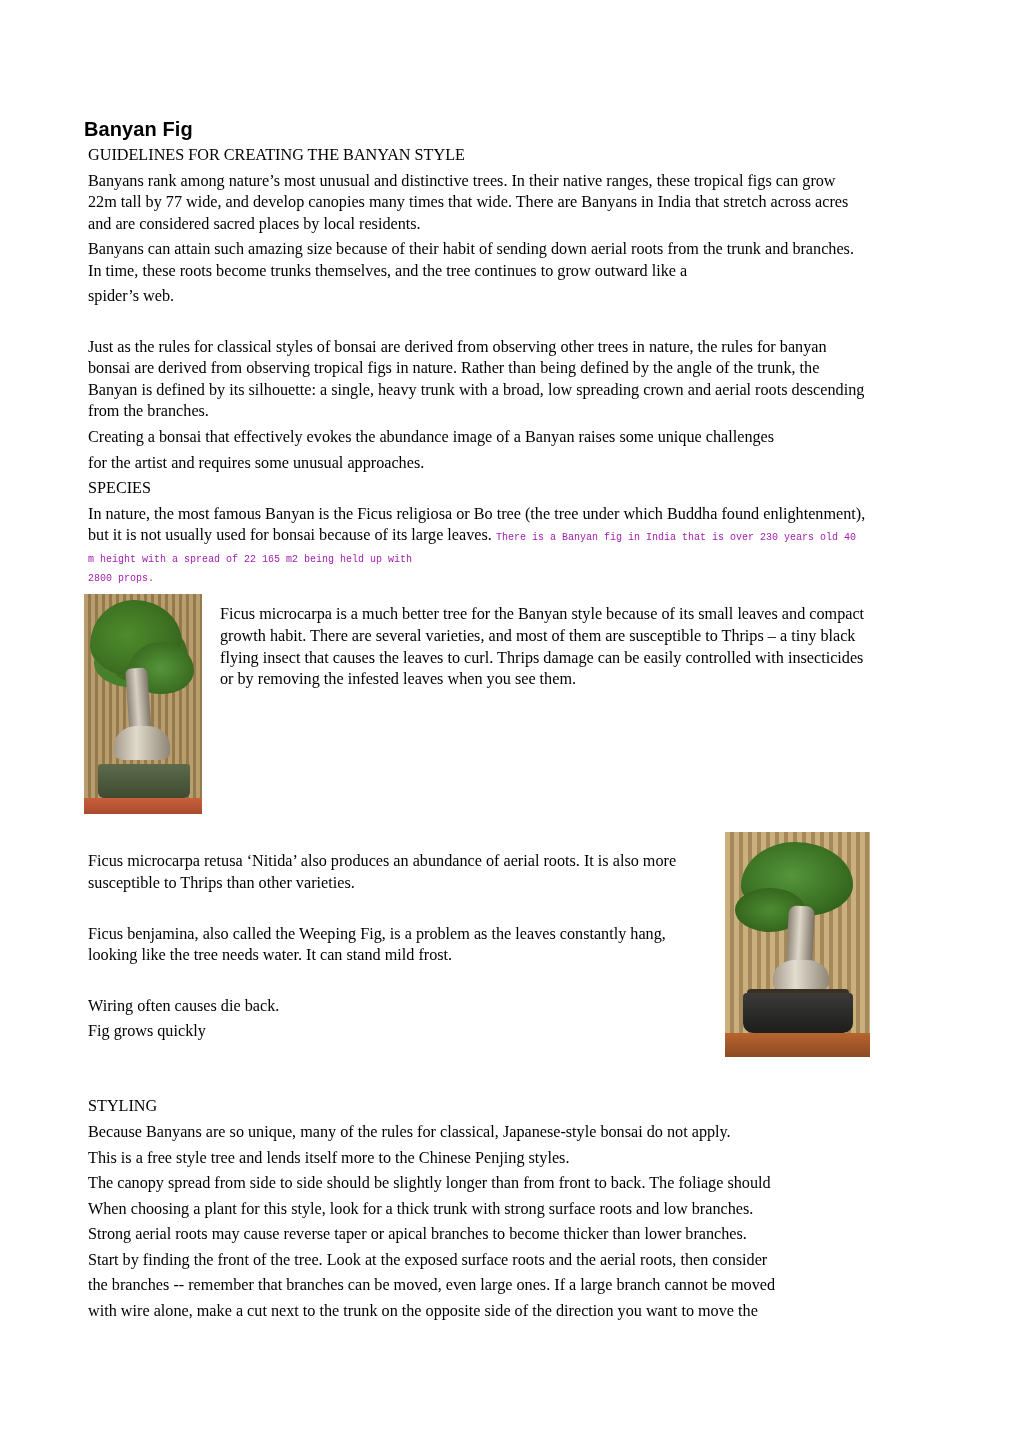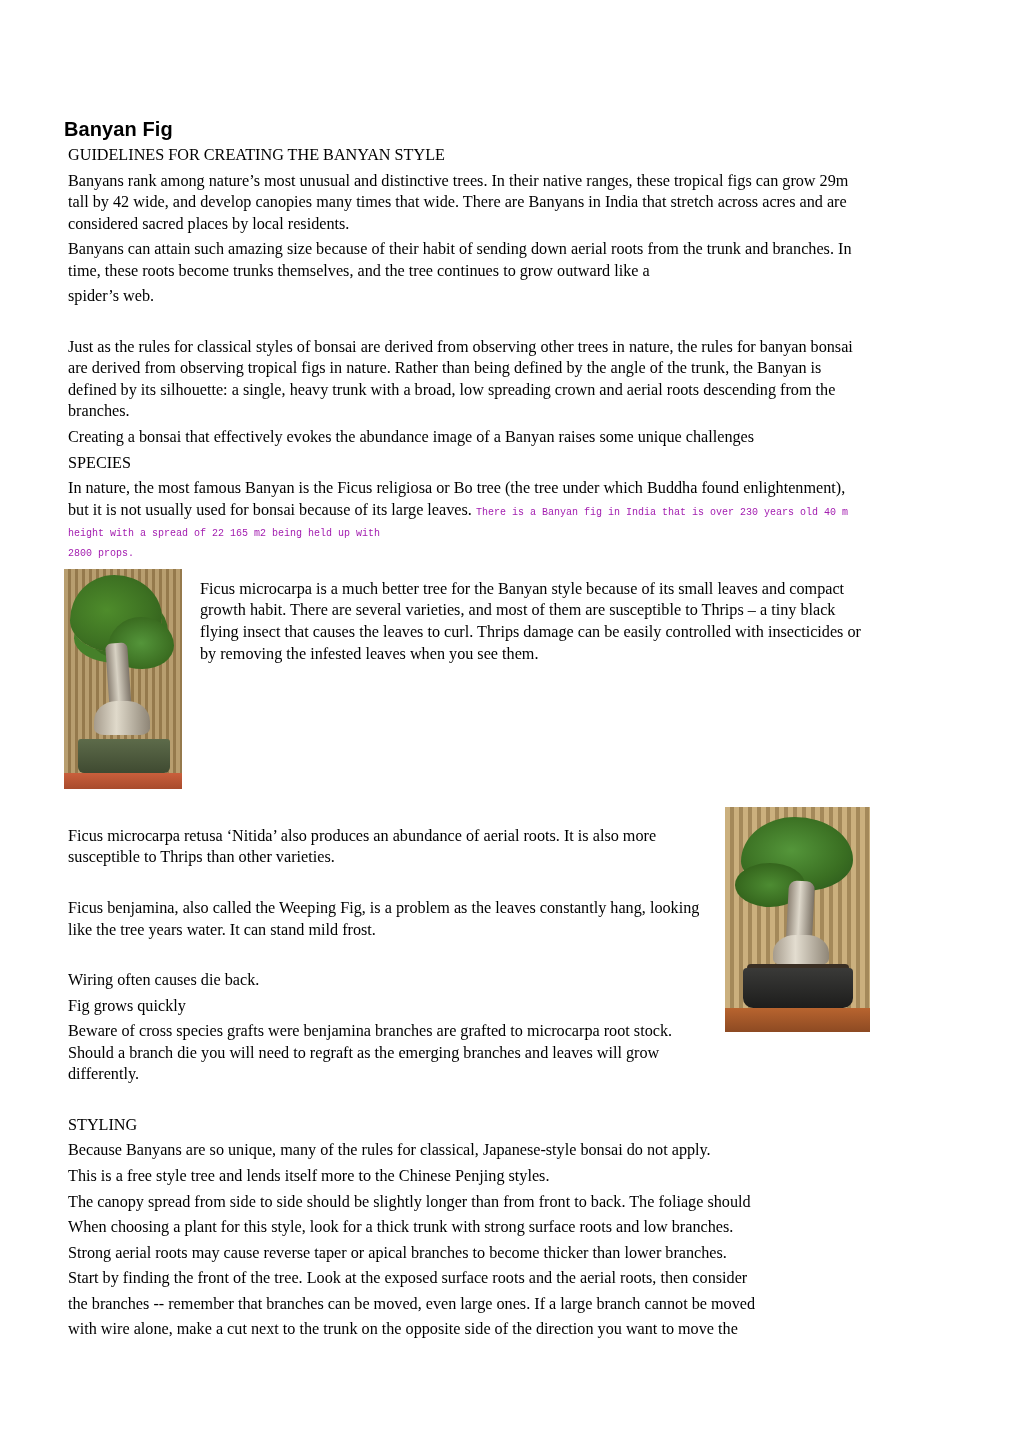--- a/index.html
+++ b/index.html
@@ -12,21 +12,21 @@
     min-height: 1442px;
     font-family: "Liberation Serif", serif;
     color: #000000;
     position: relative;
   }
   .page {
     position: relative;
     width: 1020px;
     min-height: 1442px;
     box-sizing: border-box;
-    padding: 118px 150px 40px 64px;
+    padding: 118px 150px 40px 84px;
   }
   .doc-title {
     font-family: "Liberation Sans", sans-serif;
     font-size: 20px;
     font-weight: bold;
     line-height: 1.15;
     margin: 0 0 2px 0;
     letter-spacing: 0.1px;
   }
   p.para {
@@ -172,28 +172,29 @@
   }
 </style>
 </head>
 <body>
 
 <div class="page">
 
   <h1 class="doc-title">Banyan Fig</h1>
 
   <p class="para">GUIDELINES FOR CREATING THE BANYAN STYLE</p>
-  <p class="para">Banyans rank among nature’s most unusual and distinctive trees. In their native ranges, these tropical figs can grow 29m tall by 42 wide, and develop canopies many times that wide. There are Banyans in India that stretch across acres and are considered sacred places by local residents.</p>
+  <p class="para">Banyans rank among nature’s most unusual and distinctive trees. In their native ranges, these tropical figs can grow 22m tall by 77 wide, and develop canopies many times that wide. There are Banyans in India that stretch across acres and are considered sacred places by local residents.</p>
   <p class="para">Banyans can attain such amazing size because of their habit of sending down aerial roots from the trunk and branches. In time, these roots become trunks themselves, and the tree continues to grow outward like a</p>
   <p class="para">spider’s web.</p>
 
   <div class="spacer"></div>
 
   <p class="para">Just as the rules for classical styles of bonsai are derived from observing other trees in nature, the rules for banyan bonsai are derived from observing tropical figs in nature. Rather than being defined by the angle of the trunk, the Banyan is defined by its silhouette: a single, heavy trunk with a broad, low spreading crown and aerial roots descending from the branches.</p>
   <p class="para">Creating a bonsai that effectively evokes the abundance image of a Banyan raises some unique challenges</p>
+  <p class="para">for the artist and requires some unusual approaches.</p>
   <p class="para">SPECIES</p>
 
   <p class="para">
     <span>In nature, the most famous Banyan is the Ficus religiosa or Bo tree (the tree under which Buddha found enlightenment), but it is not usually used for bonsai because of its large leaves.</span>
     <span class="highlight">There is a Banyan fig in India that is over 230 years old 40 m height with a spread of 22 165 m2 being held up with</span>
   </p>
   <p class="para">
     <span class="highlight hl-center">2800 props.</span>
   </p>
 
@@ -220,25 +221,24 @@
     <div class="roots"></div>
     <div class="soil"></div>
     <div class="pot"></div>
     <div class="base"></div>
   </div>
 
   <div class="spacer"></div>
 
   <p class="para">Ficus microcarpa retusa ‘Nitida’ also produces an abundance of aerial roots. It is also more susceptible to Thrips than other varieties.</p>
   <div class="spacer"></div>
-  <p class="para">Ficus benjamina, also called the Weeping Fig, is a problem as the leaves constantly hang, looking like the tree years water. It can stand mild frost.</p>
+  <p class="para">Ficus benjamina, also called the Weeping Fig, is a problem as the leaves constantly hang, looking like the tree needs water. It can stand mild frost.</p>
   <div class="spacer"></div>
   <p class="para">Wiring often causes die back.</p>
   <p class="para">Fig grows quickly</p>
-  <p class="para">Beware of cross species grafts were benjamina branches are grafted to microcarpa root stock. Should a branch die you will need to regraft as the emerging branches and leaves will grow differently.</p>
 
   <div class="clear"></div>
   <div class="spacer"></div>
 
   <p class="para">STYLING</p>
   <p class="para">Because Banyans are so unique, many of the rules for classical, Japanese-style bonsai do not apply.</p>
   <p class="para">This is a free style tree and lends itself more to the Chinese Penjing styles.</p>
   <p class="para">The canopy spread from side to side should be slightly longer than from front to back. The foliage should</p>
   <p class="para">When choosing a plant for this style, look for a thick trunk with strong surface roots and low branches.</p>
   <p class="para">Strong aerial roots may cause reverse taper or apical branches to become thicker than lower branches.</p>

